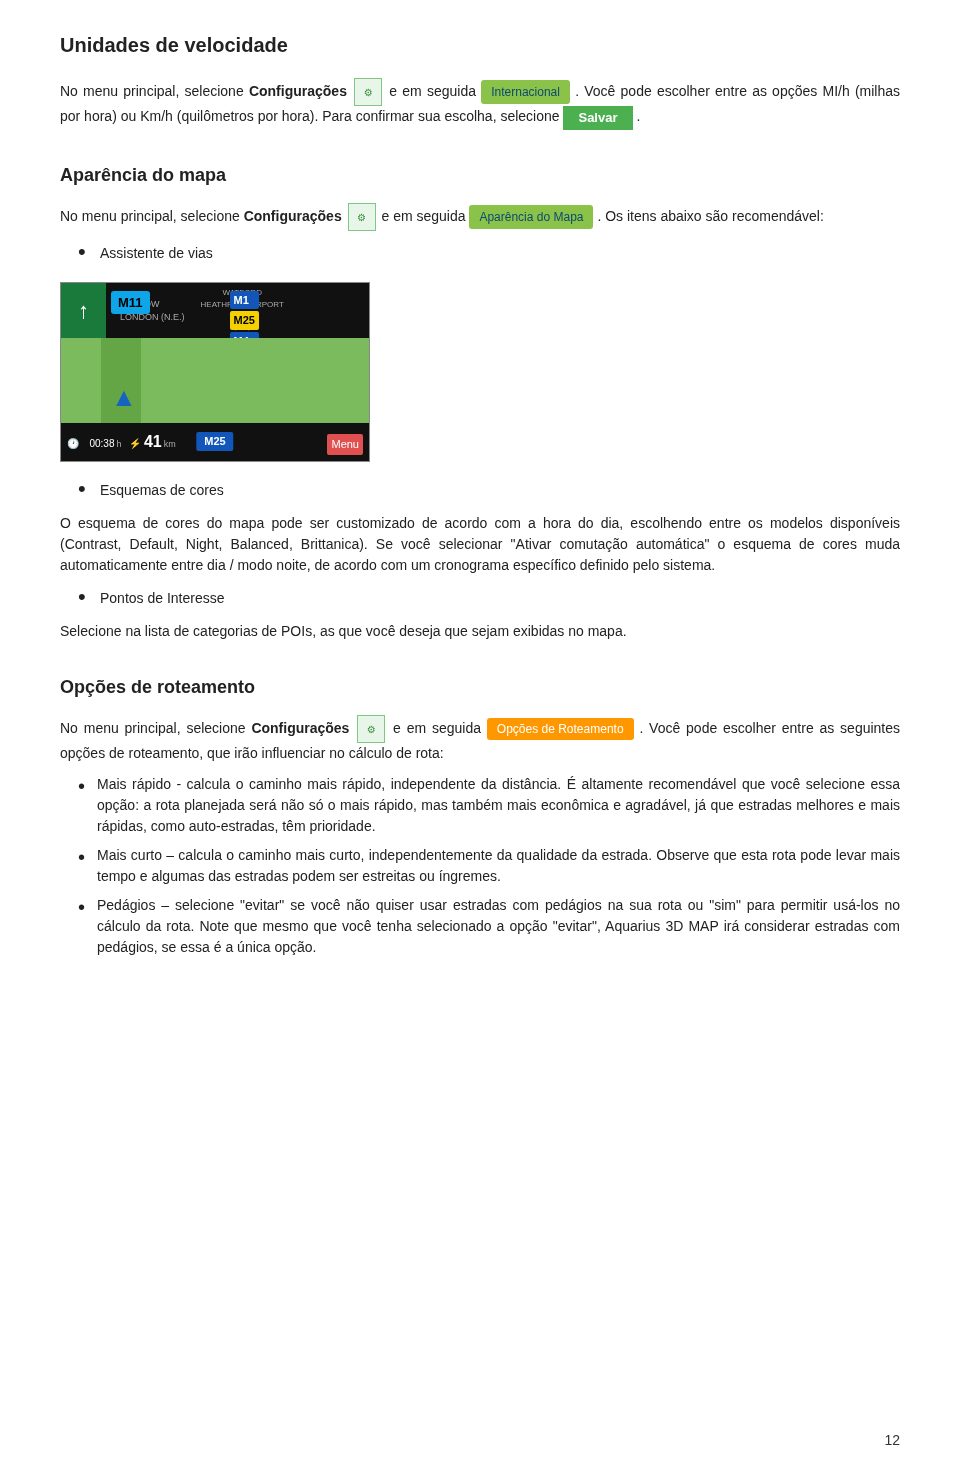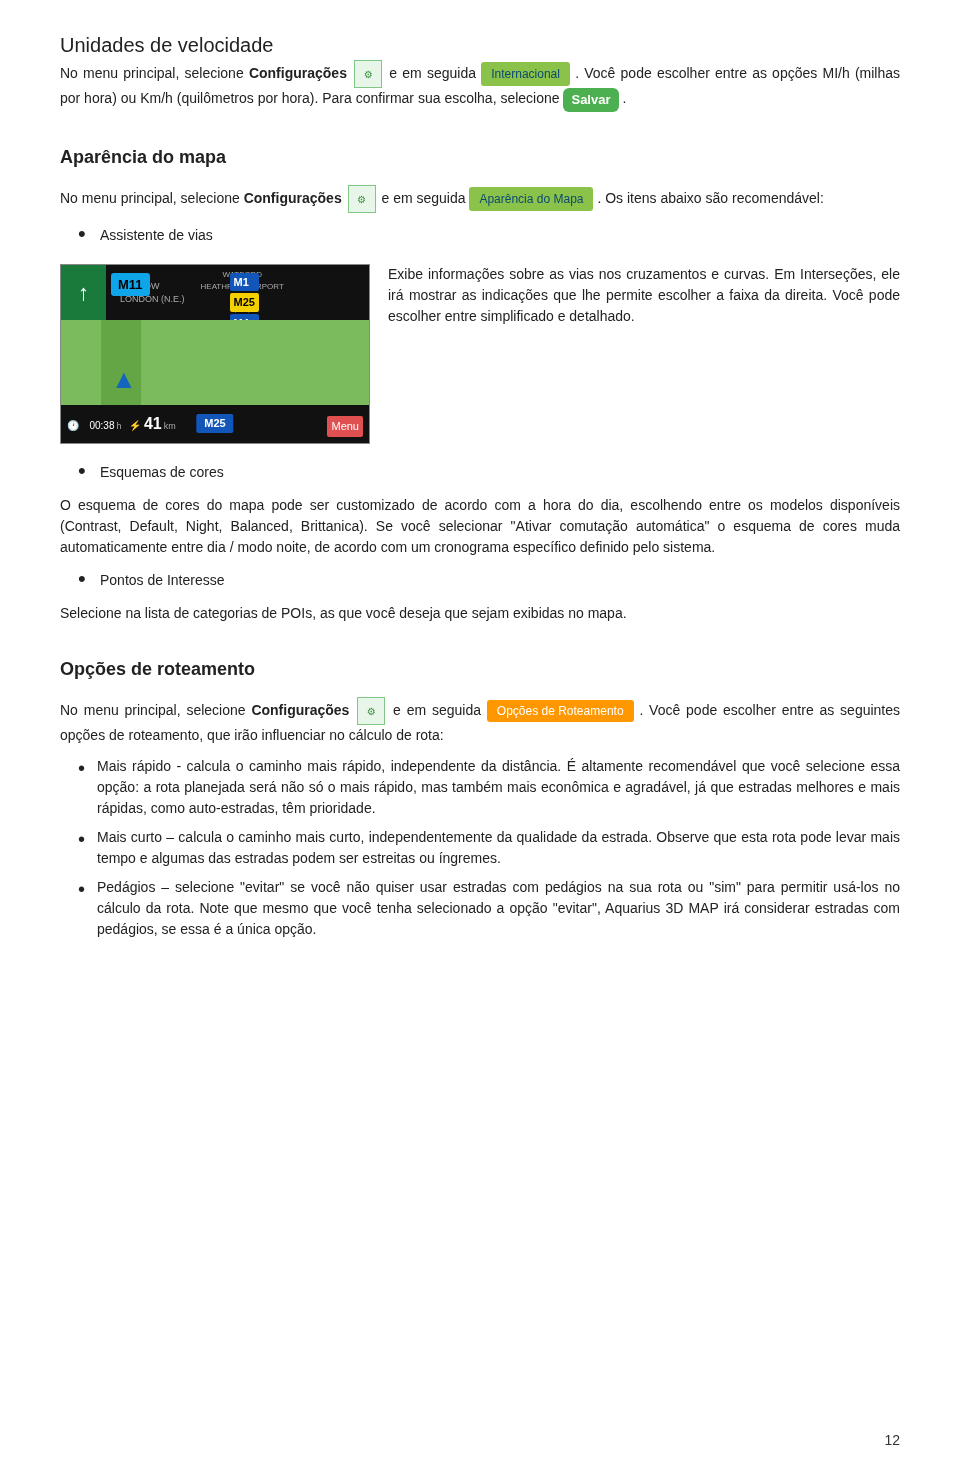--- a/index.html
+++ b/index.html
@@ -8,40 +8,41 @@
       font-size: 14px;
       color: #222;
       background: #fff;
       width: 960px;
       min-height: 1471px;
       padding: 30px 60px 40px 60px;
       line-height: 1.5;
     }
     h1.section-title {
       font-size: 20px;
-      font-weight: normal;
+      font-weight: bold;
+      margin-bottom: 18px;
     }
     h2.section-title {
       font-size: 18px;
       font-weight: bold;
       margin-bottom: 14px;
     }
     .para {
       text-align: justify;
       margin-bottom: 10px;
     }
     .para b { font-weight: bold; }
     .inline-btn {
       display: inline-block;
       background-color: #4caf50;
       color: #fff;
       font-weight: bold;
       font-size: 13px;
-      padding: 2px 8px;
-      border-radius: 6px;
+      padding: 2px 15px;
+      border-radius: 0;
       vertical-align: middle;
     }
     .section-gap { margin-bottom: 32px; }
     .bullet-section { margin: 12px 0 12px 18px; }
     .bullet-item {
       display: flex;
       align-items: flex-start;
       margin-bottom: 6px;
     }
     .bullet-dot {
@@ -294,21 +295,20 @@
           <span style="color:#aaa;font-size:10px;margin-left:6px;">⚡</span>
           <span style="color:#fff;font-size:16px;font-weight:bold;margin-left:0;">41</span>
           <span style="color:#aaa;font-size:9px;">km</span>
         </div>
         <div class="map-m25">M25</div>
         <div class="map-menu-btn">Menu</div>
       </div>
     </div>
   </div>
 
-  <div class="assistente-desc">Exibe informações sobre as vias nos cruzamentos e curvas. Em Interseções, ele irá mostrar as indicações que lhe permite escolher a faixa da direita. Você pode escolher entre simplificado e detalhado.</div>
 </div>
 
 <div class="bullet-section">
   <div class="bullet-item">
     <span class="bullet-dot">•</span>
     <span class="bullet-label">Esquemas de cores</span>
   </div>
 </div>
 
 <div class="para">O esquema de cores do mapa pode ser customizado de acordo com a hora do dia, escolhendo entre os modelos disponíveis (Contrast, Default, Night, Balanced, Brittanica). Se você selecionar "Ativar comutação automática" o esquema de cores muda automaticamente entre dia / modo noite, de acordo com um cronograma específico definido pelo sistema.</div>

